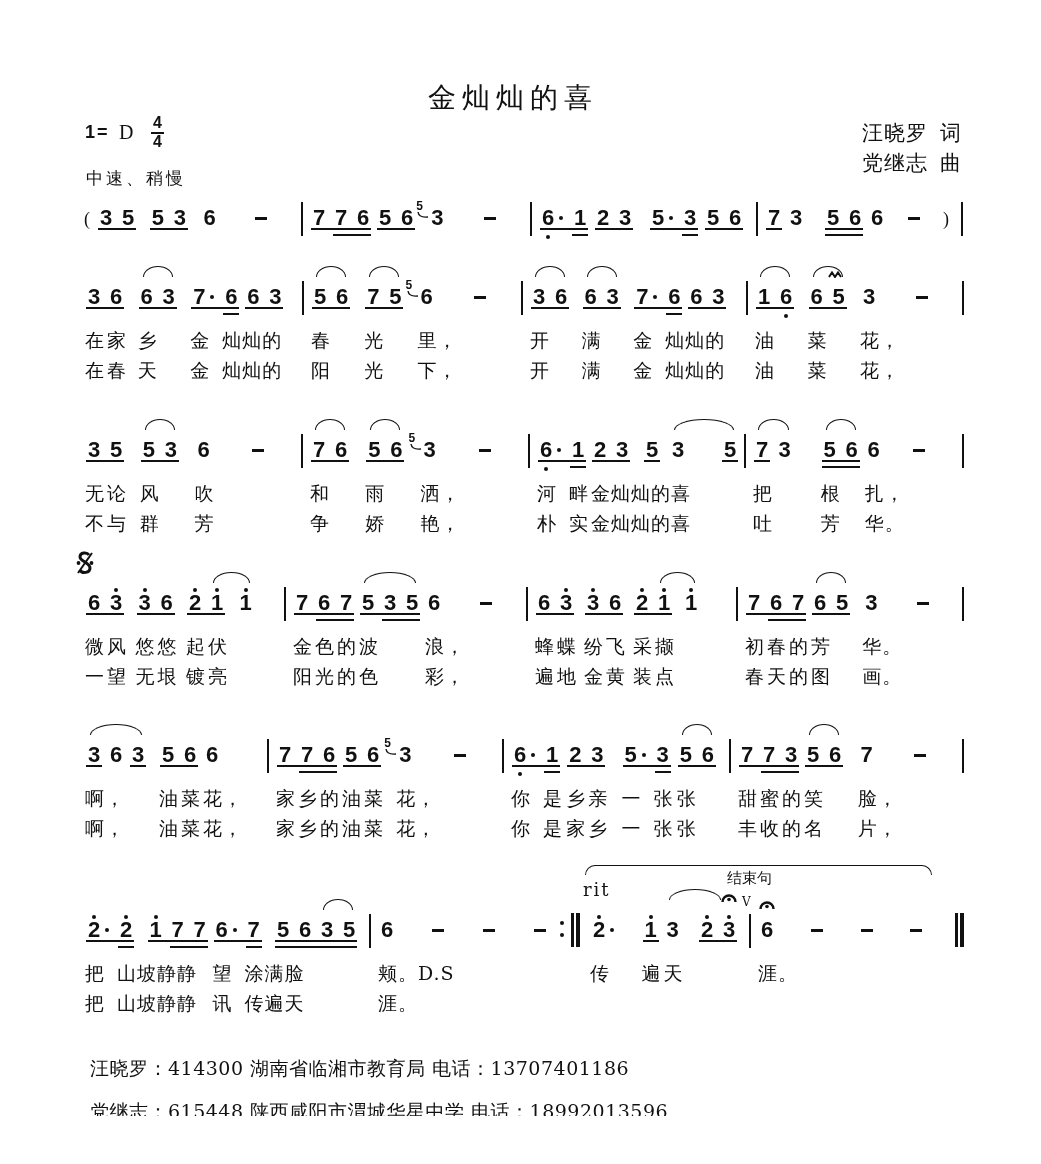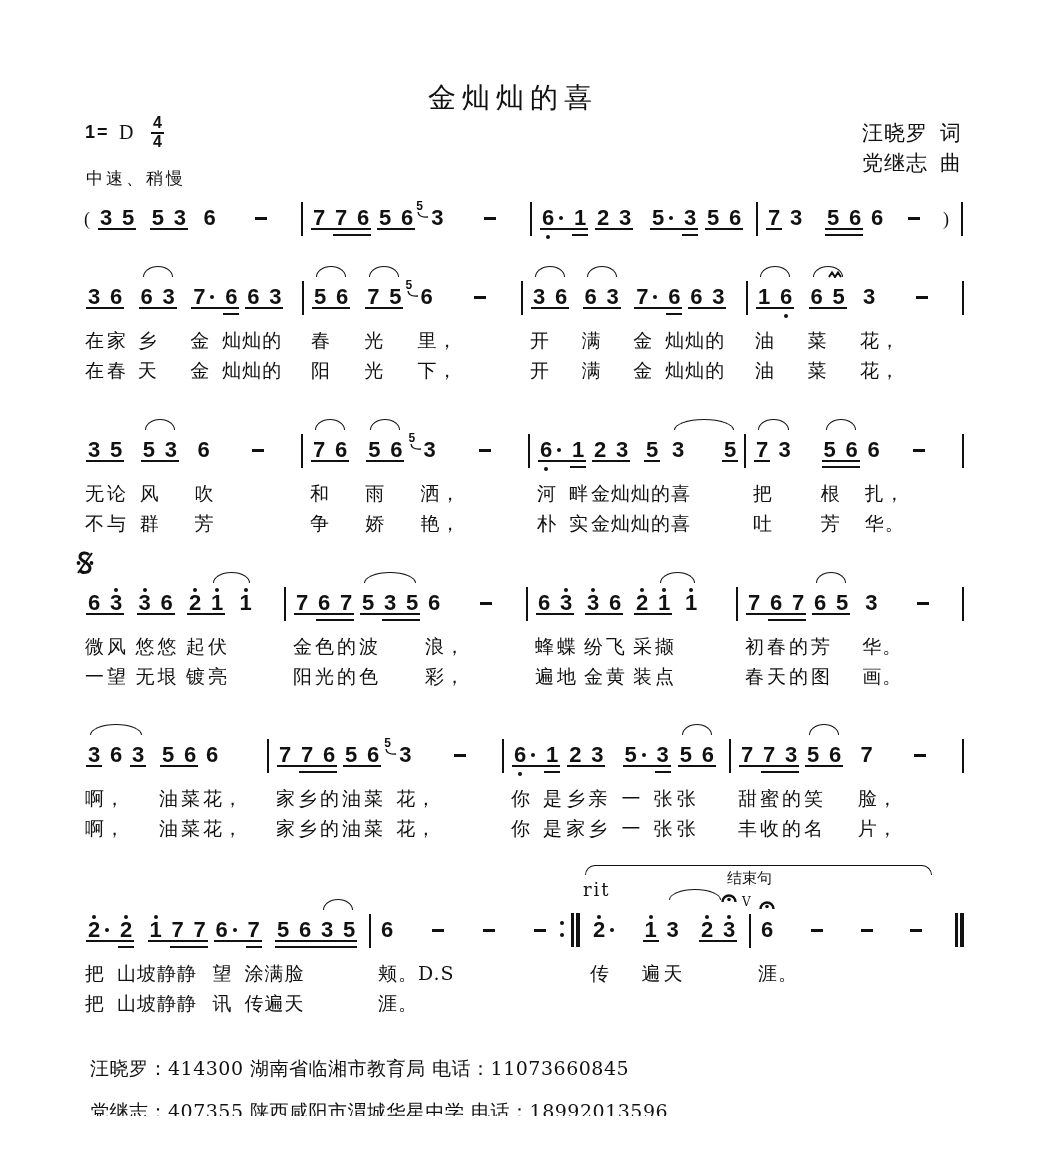--- a/index.html
+++ b/index.html
@@ -1098,16 +1098,16 @@
   <div class="abs rdot" style="left:2px;top:20px;"></div>
   <div class="abs vline" style="left:13px;top:0;width:3px;height:34px;"></div>
   <div class="abs vline" style="left:18px;top:0;width:4px;height:34px;"></div>
 </div>
 
 <div class="abs" style="left:954px;top:913px;width:12px;height:36px;">
   <div class="abs vline" style="left:1px;top:0;width:3px;height:34px;"></div>
   <div class="abs vline" style="left:6px;top:0;width:4px;height:34px;"></div>
 </div>
 
-<div class="abs footer1">汪晓罗：414300 湖南省临湘市教育局   电话：11073660845</div>
+<div class="abs footer1">汪晓罗：414300 湖南省临湘市教育局   电话：13707401186</div>
 <div class="abs footer2-clip">
-  <div class="footer2">党继志：407355 陕西咸阳市渭城华星中学   电话：18992013596</div>
+  <div class="footer2">党继志：615448 陕西咸阳市渭城华星中学   电话：18992013596</div>
 </div>
 
 </body></html>

